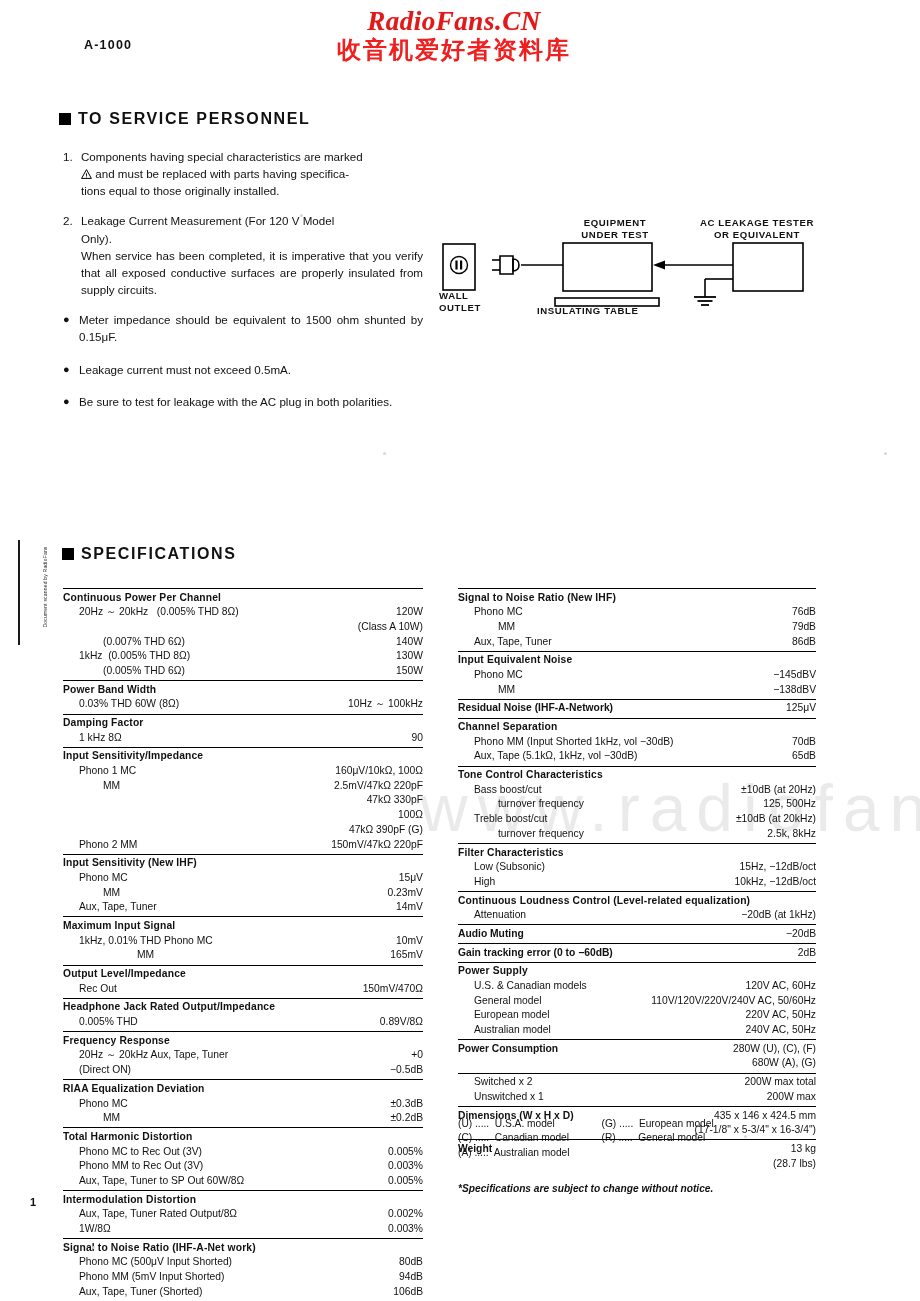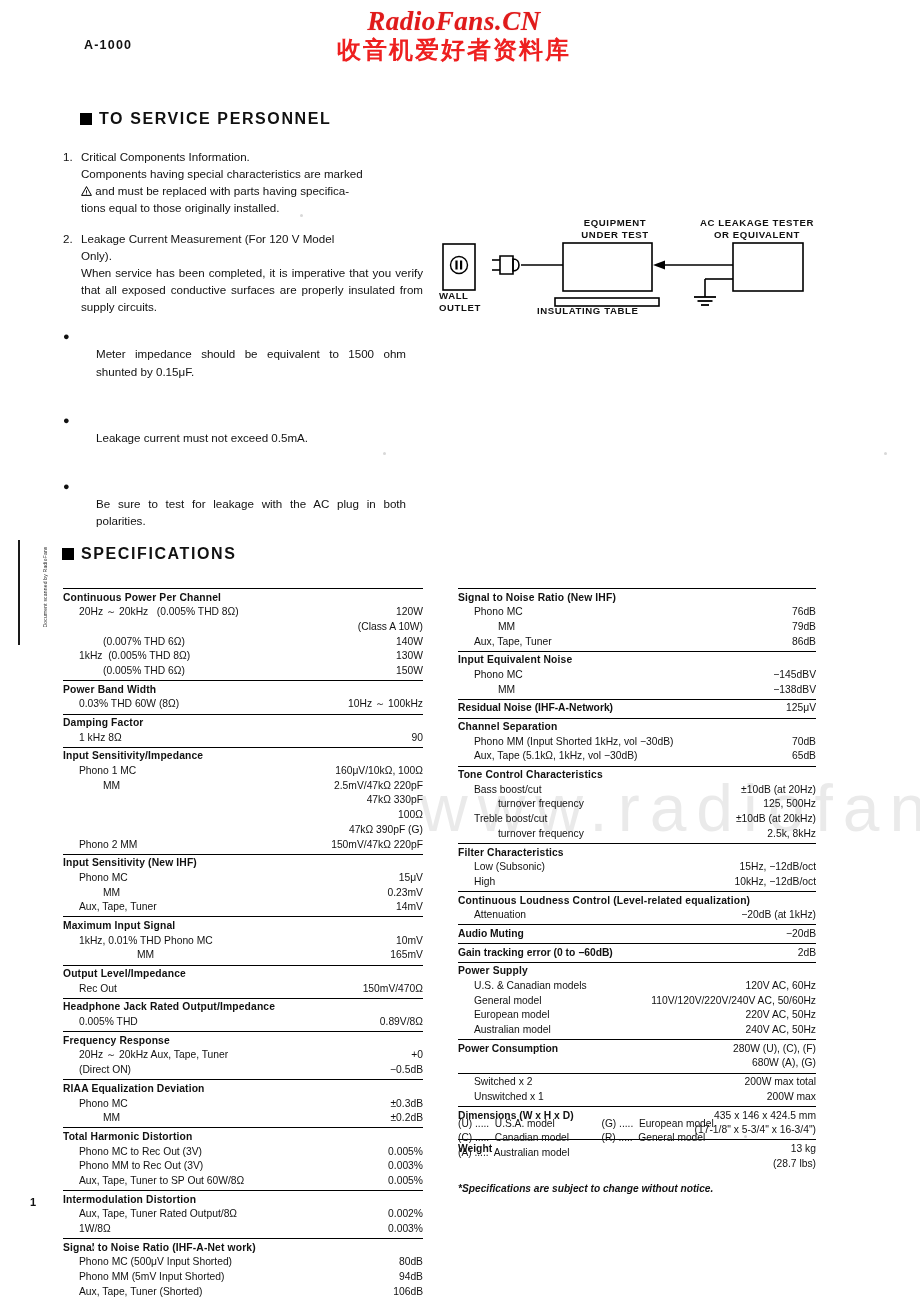--- a/index.html
+++ b/index.html
@@ -84,21 +84,21 @@
     display: flex;
     align-items: center;
     gap: 7px;
   }
   .sect-head .sq {
     display: inline-block;
     width: 12px;
     height: 12px;
     background: #000;
   }
-  #svc-head { left: 80px; top: 110px; }
+  #svc-head { left: 59px; top: 110px; }
   #spec-head { left: 62px; top: 545px; }
 
   
   .svc-body {
     position: absolute;
     left: 63px;
     top: 148px;
     width: 360px;
     font-size: 11.6px;
     line-height: 1.48;
@@ -128,21 +128,21 @@
   .bul-item {
     display: flex;
     margin-bottom: 15px;
   }
   .bul-item .dot {
     flex: 0 0 16px;
     font-size: 11px;
     line-height: 1.55;
   }
   .bul-item .btxt { flex: 1; text-align: justify; }
-  .bul-item .btxt p { margin: 17px; }
+  .bul-item .btxt p { margin: 0; }
 
   
   .diagram {
     position: absolute;
     left: 437px;
     top: 212px;
     width: 420px;
     height: 115px;
   }
   .dg-lbl {
@@ -267,21 +267,20 @@
 <div class="sect-head" id="svc-head">
   <span class="sq"></span>
   <span>TO SERVICE PERSONNEL</span>
 </div>
 
 <div class="svc-body">
 
   <div class="num-item">
     <div class="num">1.</div>
     <div class="txt">
-      <p class="first">Critical Components Information.</p>
       <p class="first">Components having special characteristics are marked</p>
       <p>
         <span class="warn-tri">
           <svg width="11" height="10" viewBox="0 0 11 10">
             <polygon points="5.5,0.6 10.4,9.4 0.6,9.4" fill="none" stroke="#000" stroke-width="1"></polygon>
             <rect x="5.1" y="4.2" width="0.9" height="2.7" fill="#000"></rect>
             <rect x="5.1" y="7.5" width="0.9" height="0.9" fill="#000"></rect>
           </svg>
         </span>
         <span>and must be replaced with parts having specifica-</span>

